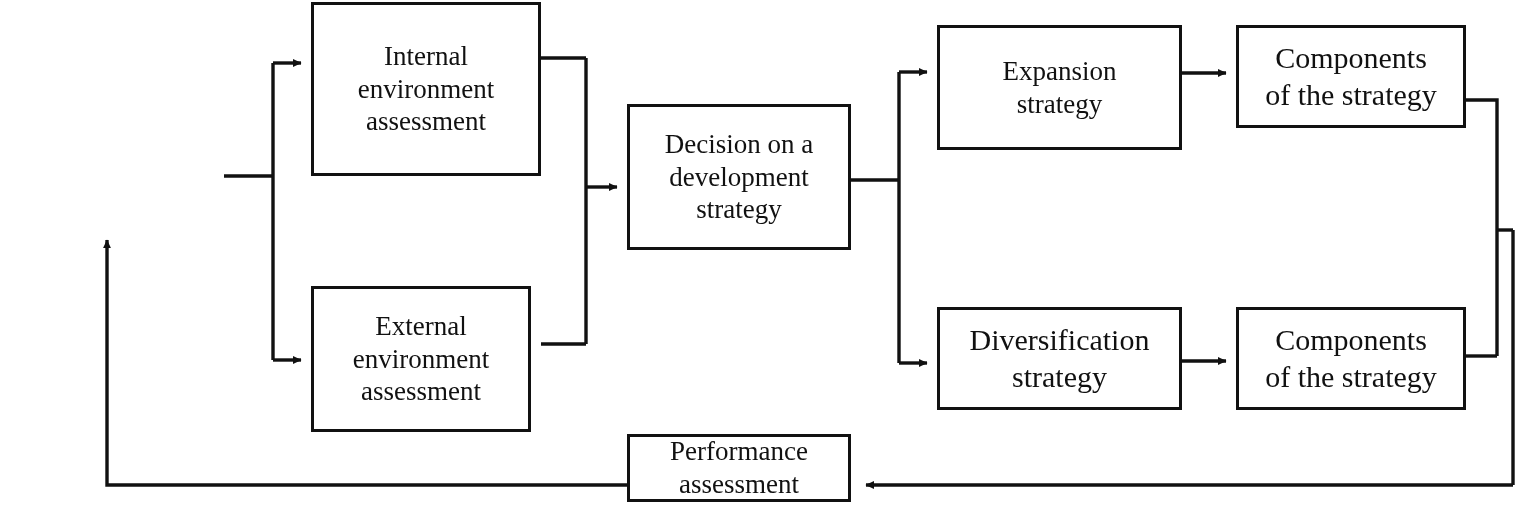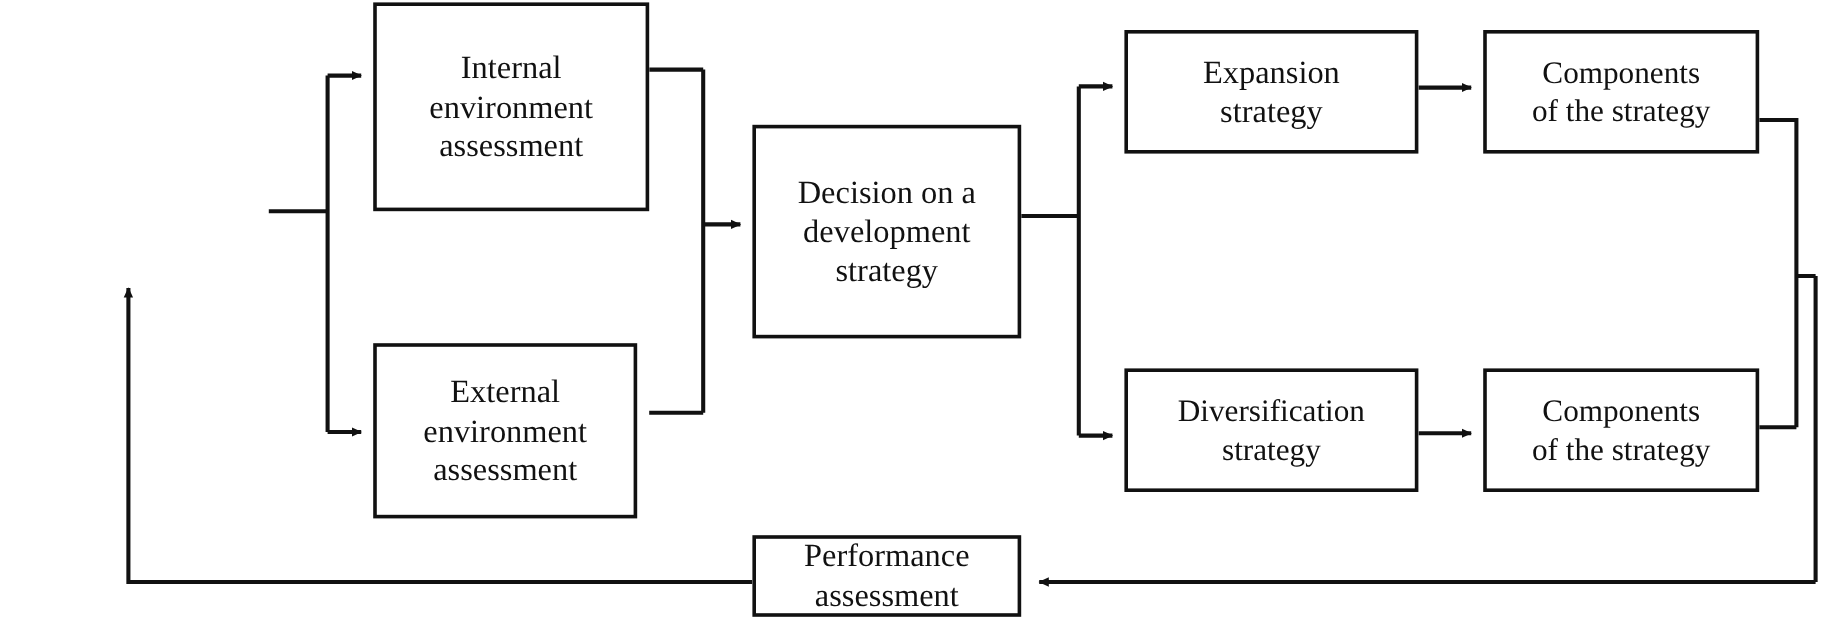--- a/index.html
+++ b/index.html
@@ -33,21 +33,21 @@
     text-align: center;
   }
   .node-label {
     font-family: "Liberation Serif", "DejaVu Serif", serif;
     font-size: 27px;
     line-height: 1.22;
     color: #111111;
     padding: 0 6px;
     white-space: pre-line;
   }
-  .lbl-sm { font-size: 26px; }
+  .lbl-sm { font-size: 30px; }
 </style>
 </head>
 <body>
 
 <div id="canvas">
 
   <svg id="flow-svg" viewBox="0 0 1526 530" xmlns="http://www.w3.org/2000/svg">
     <defs>
       <marker id="arrow-r" markerWidth="9" markerHeight="9" refX="8" refY="4.5" orient="auto" markerUnits="userSpaceOnUse">
         <path d="M0,0.6 L8.6,4.5 L0,8.4 Z" fill="#111111"></path>
@@ -100,44 +100,44 @@
 environment
 assessment</span>
   </div>
 
   <div class="node-box" style="left:311px; top:286px; width:220px; height:146px;">
     <span class="node-label">External
 environment
 assessment</span>
   </div>
 
-  <div class="node-box" style="left:627px; top:104px; width:224px; height:178px;">
+  <div class="node-box" style="left:627px; top:104px; width:224px; height:146px;">
     <span class="node-label">Decision on a
 development
 strategy</span>
   </div>
 
-  <div class="node-box" style="left:937px; top:25px; width:245px; height:103px;">
+  <div class="node-box" style="left:937px; top:25px; width:245px; height:125px;">
     <span class="node-label">Expansion
 strategy</span>
   </div>
 
   <div class="node-box" style="left:937px; top:307px; width:245px; height:103px;">
     <span class="node-label lbl-sm">Diversification
 strategy</span>
   </div>
 
   <div class="node-box" style="left:1236px; top:25px; width:230px; height:103px;">
     <span class="node-label lbl-sm">Components
 of the strategy</span>
   </div>
 
   <div class="node-box" style="left:1236px; top:307px; width:230px; height:103px;">
     <span class="node-label lbl-sm">Components
 of the strategy</span>
   </div>
 
-  <div class="node-box" style="left:627px; top:434px; width:224px; height:68px;margin-top:12px;">
+  <div class="node-box" style="left:627px; top:434px; width:224px; height:68px;">
     <span class="node-label">Performance
 assessment</span>
   </div>
 
 </div>
 
 </body></html>

